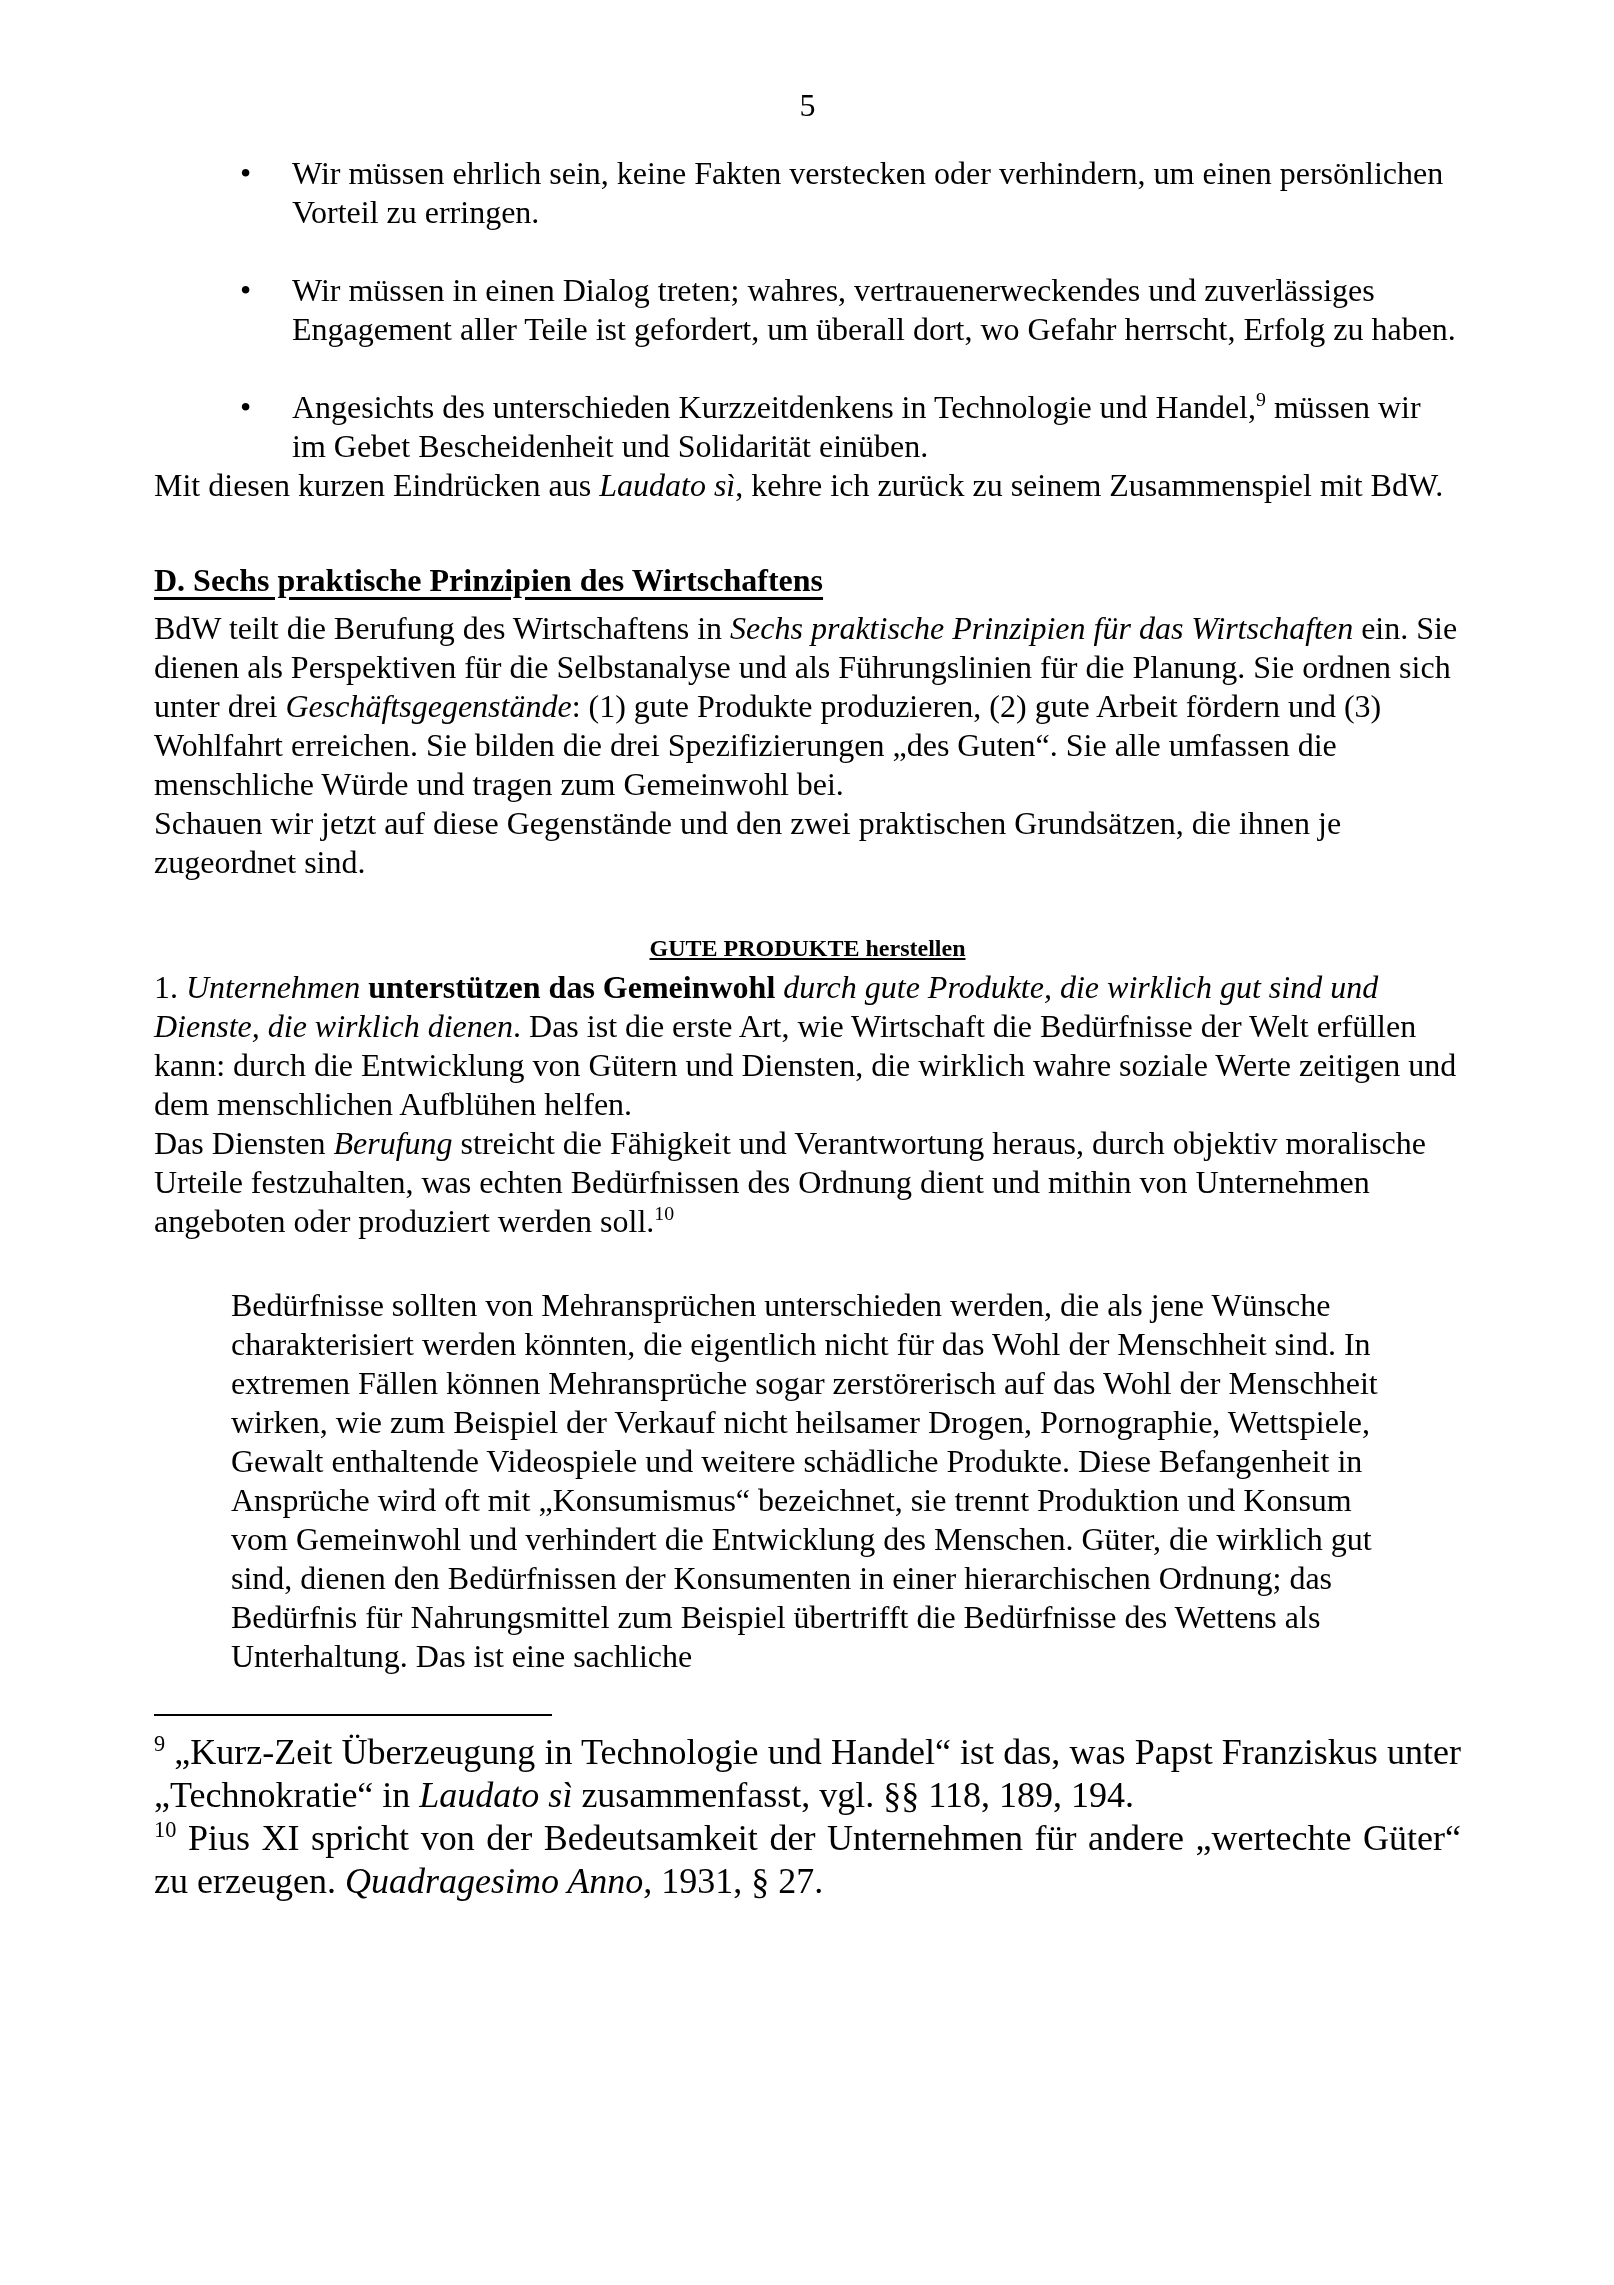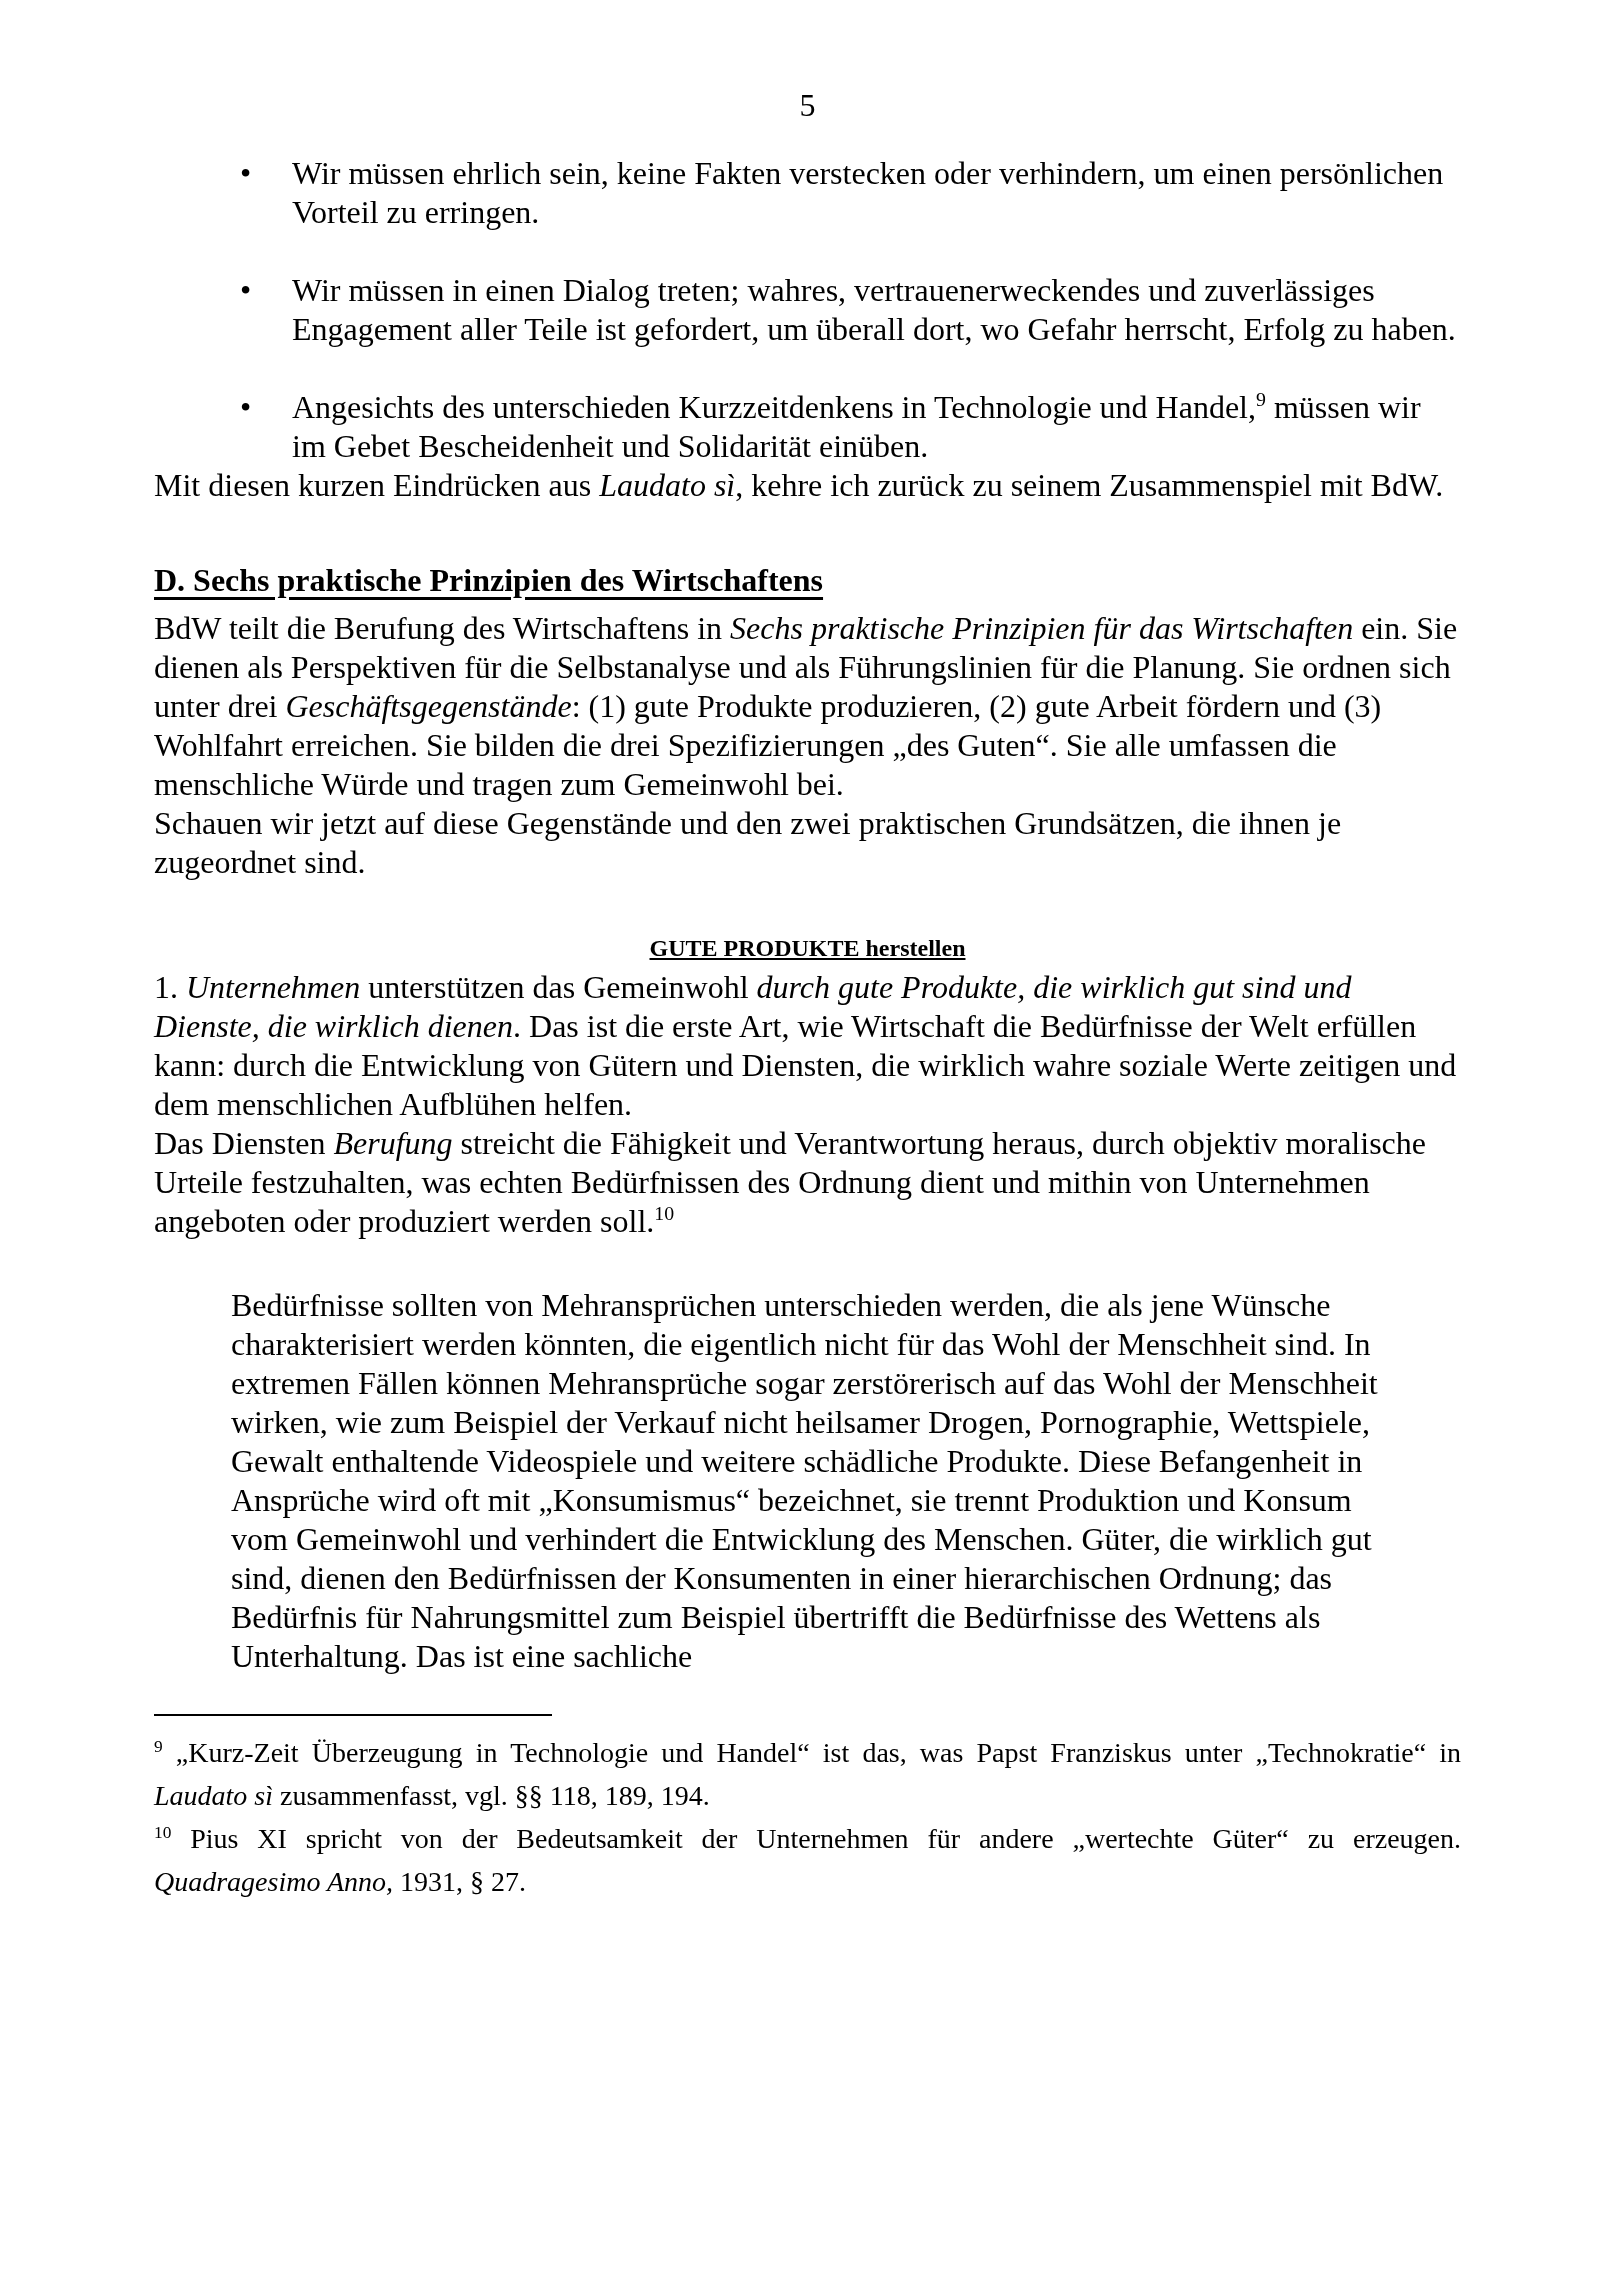--- a/index.html
+++ b/index.html
@@ -46,27 +46,27 @@
   .blockquote { margin: 45px 77px 0 77px; }
   .footnotes { margin-top: 38px; }
   .footnote-separator {
     width: 398px;
     height: 0;
     border-top: 2.7px solid #000000;
     margin: 0 0 14.5px 0;
   }
   .footnote {
     margin: 0;
-    font-size: 28px;
+    font-size: 36px;
     line-height: 43px;
     text-align: justify;
   }
   sup { font-size: 0.62em; line-height: 0; vertical-align: super; }
   i { font-style: italic; }
-  b { font-weight: normal; margin-top: 48px; }
+  b { font-weight: bold; margin-top: 48px; }
 </style>
 </head>
 <body>
 
 <div class="page">
 
   <div class="page-number">5</div>
 
   <div class="bullet-list">
 

